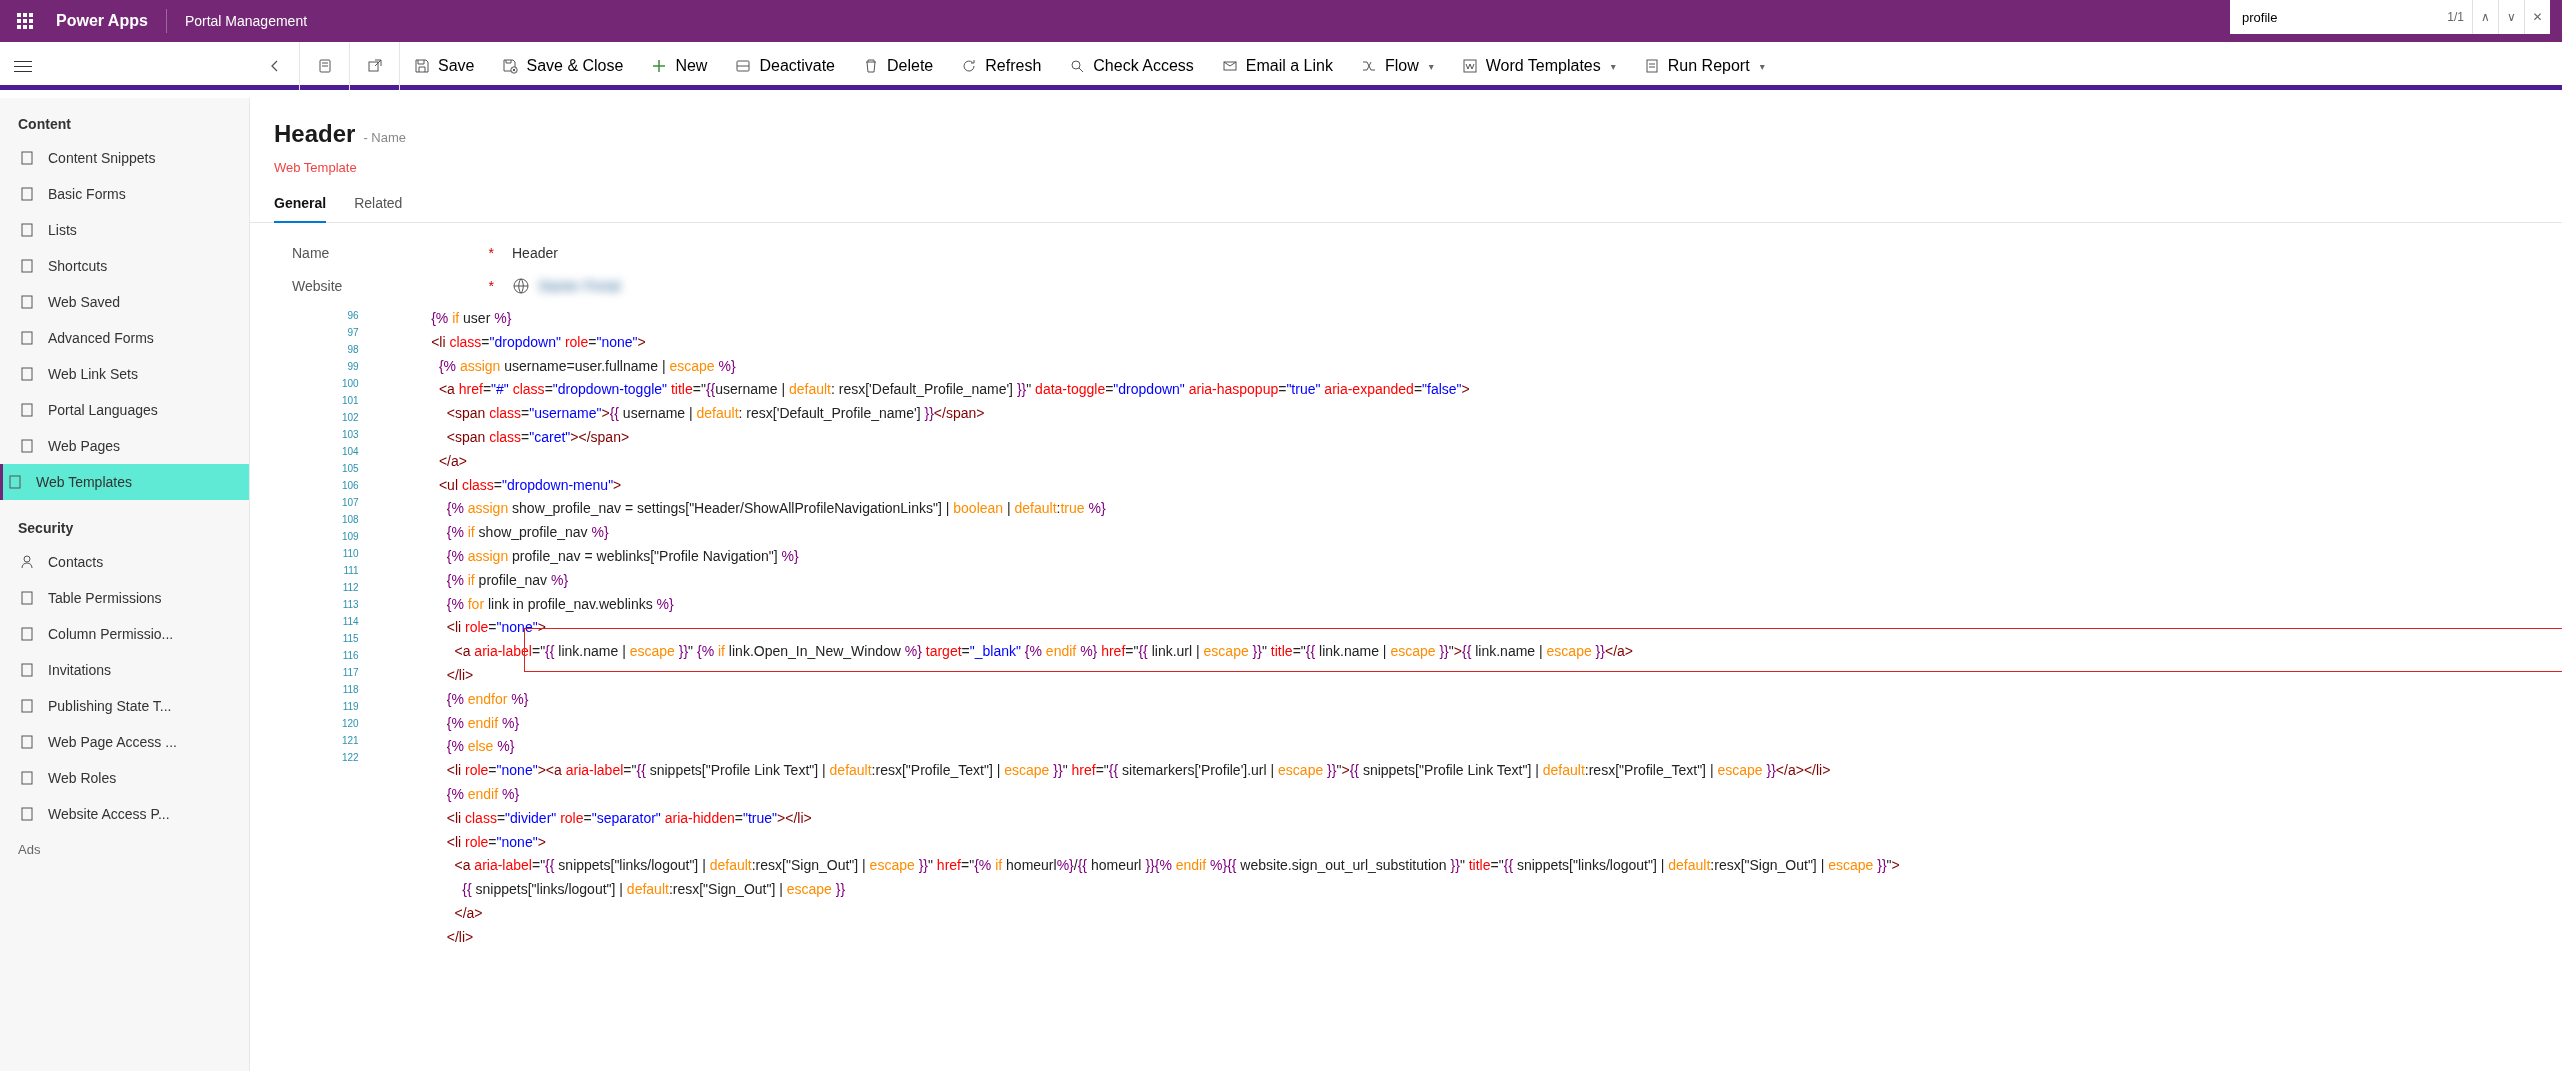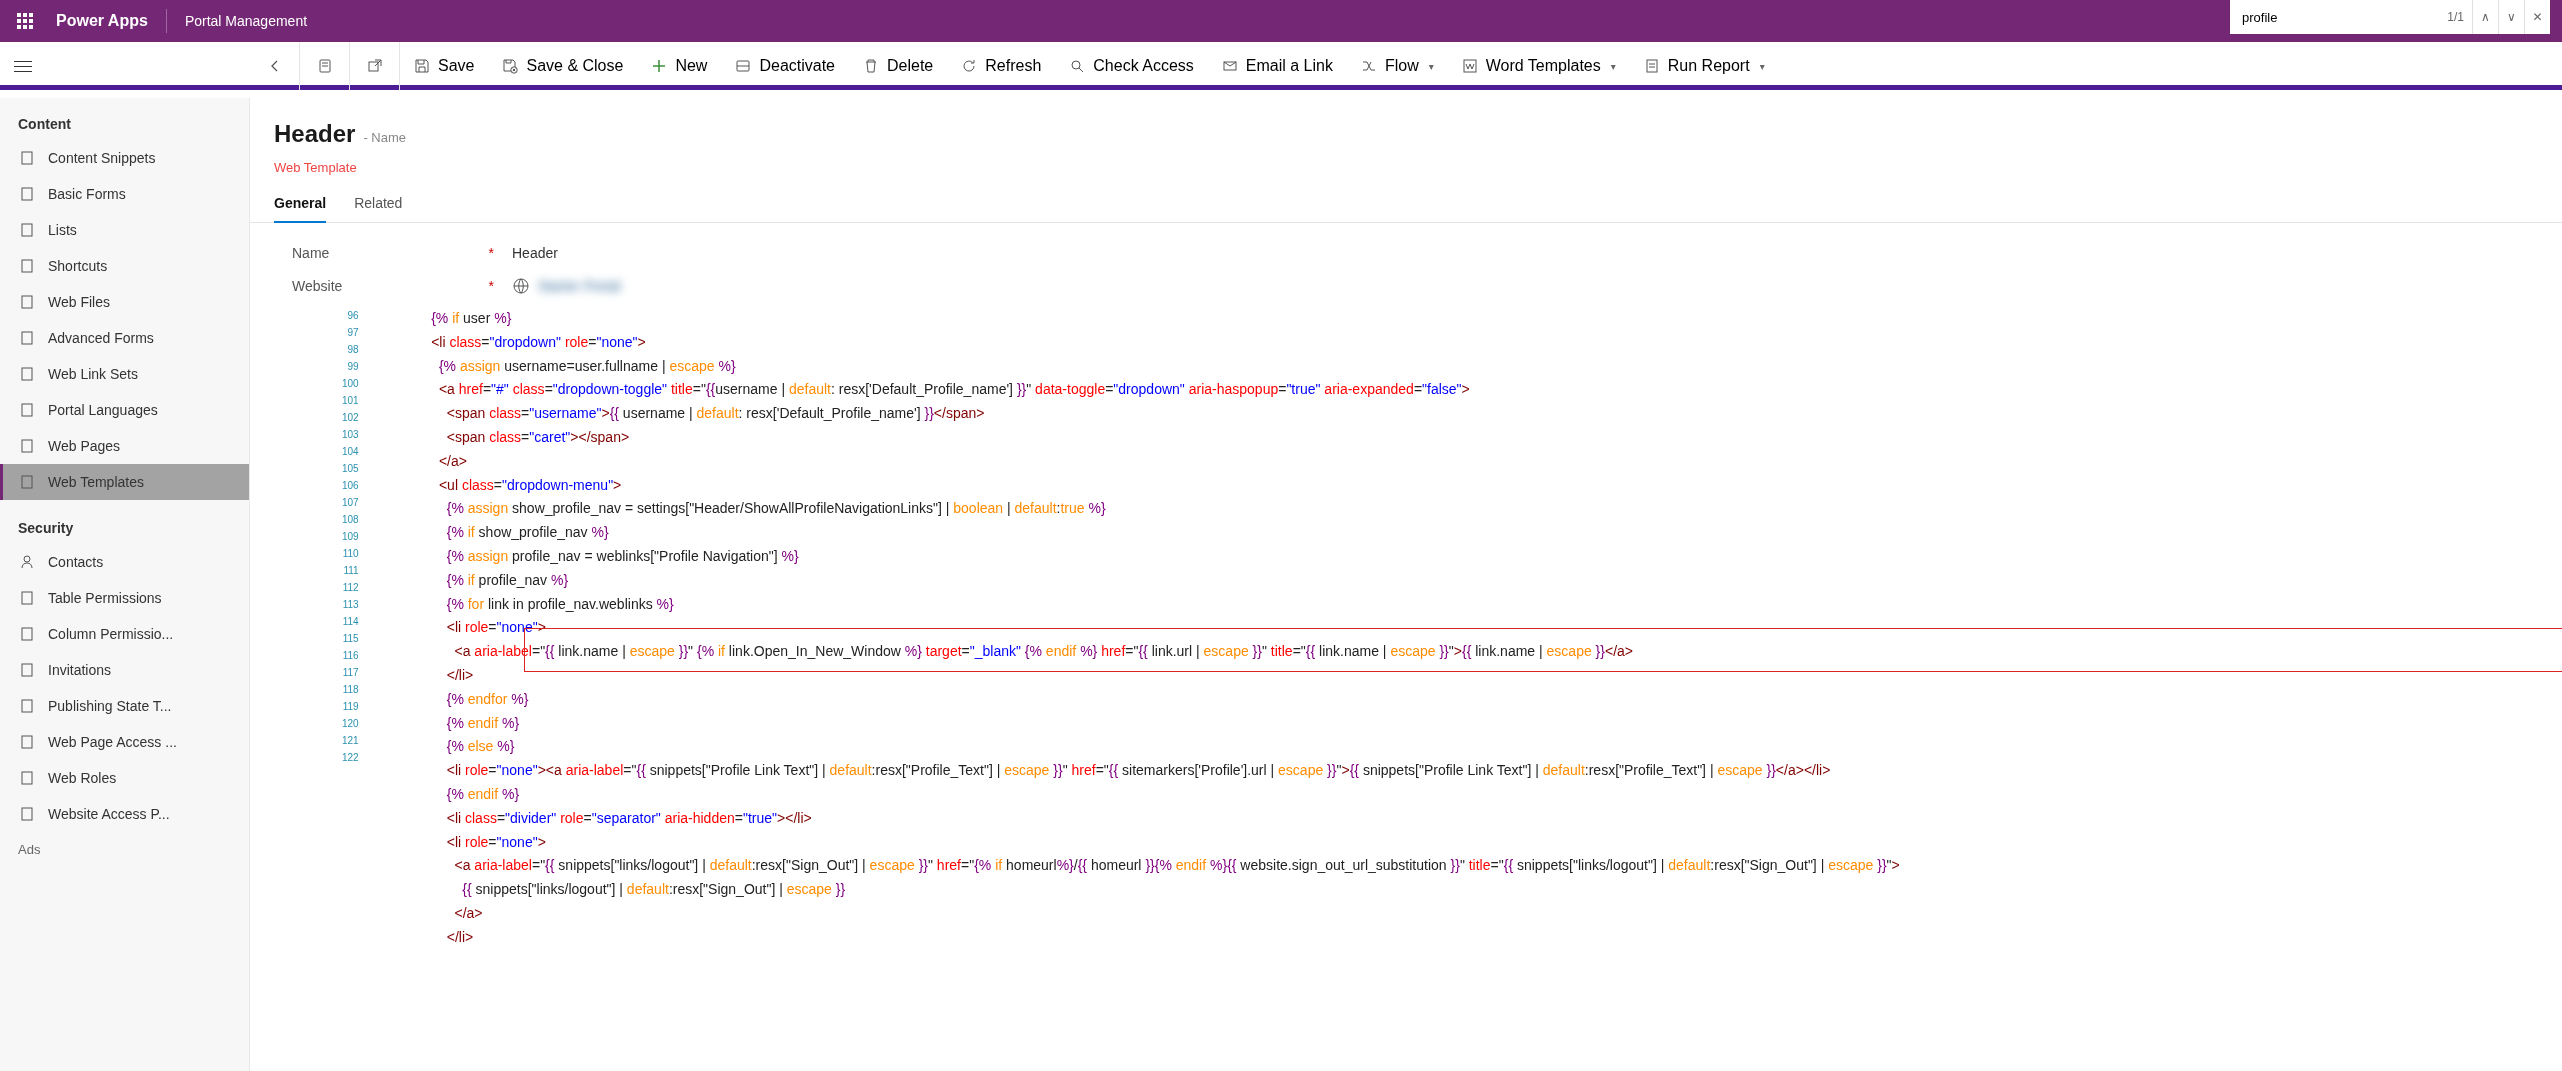--- a/index.html
+++ b/index.html
@@ -23,21 +23,21 @@
 .hamburger span { height:1px; background:#333; width:18px; }
 .cmd-mid { display:flex; align-items:center; }
 .cmd-ico { width:50px; height:48px; display:flex; align-items:center; justify-content:center; cursor:pointer; border-right:1px solid #e5e5e5; color:#555; }
 .cmd-item { display:flex; align-items:center; gap:8px; padding:0 14px; height:48px; cursor:pointer; }
 .ico { width:16px; height:16px; display:inline-flex; align-items:center; justify-content:center; }
 .chev { font-size:10px; color:#666; margin-left:2px; }
 
 .sidebar { position:absolute; top:98px; left:0; width:250px; bottom:0; background:#f7f7f7; border-right:1px solid #e8e8e8; overflow-y:auto; padding-top:8px; font-size:14px; }
 .side-head { padding:10px 18px 8px 18px; font-weight:600; color:#333; font-size:14px; }
 .side-item { display:flex; align-items:center; gap:12px; padding:9px 18px; cursor:pointer; color:#333; font-size:14px; white-space:nowrap; overflow:hidden; text-overflow:ellipsis; }
-.side-item.active { background:#a3a3a3; border-left:3px solid #742774; padding-left:15px; }
+.side-item.active { background:#5eead4; border-left:3px solid #742774; padding-left:3px; }
 .side-ico { width:18px; height:18px; flex-shrink:0; display:inline-flex; align-items:center; justify-content:center; color:#555; }
 .ads { padding:10px 18px; color:#666; font-size:13px; }
 
 .main { position:absolute; top:98px; left:250px; right:0; bottom:0; overflow:hidden; background:#fff; }
 .head { padding:22px 0 0 24px; }
 .title-line { display:flex; align-items:baseline; gap:8px; }
 .page-title { font-size:24px; font-weight:600; color:#1b1b1b; }
 .saved { font-size:13px; color:#888; }
 .subtitle { font-size:13px; color:#ef4444; margin-top:12px; }
 
@@ -267,21 +267,21 @@
           </svg>
         </span>
         <span>Shortcuts</span>
       </div>
       <div class="side-item">
         <span class="side-ico">
           <svg width="16" height="16" viewBox="0 0 16 16">
             <rect x="3" y="2" width="10" height="12" stroke="#555" fill="none"></rect>
           </svg>
         </span>
-        <span>Web Files</span>
+        <span>Web Saved</span>
       </div>
       <div class="side-item">
         <span class="side-ico">
           <svg width="16" height="16" viewBox="0 0 16 16">
             <rect x="3" y="2" width="10" height="12" stroke="#555" fill="none"></rect>
           </svg>
         </span>
         <span>Advanced Forms</span>
       </div>
       <div class="side-item">

